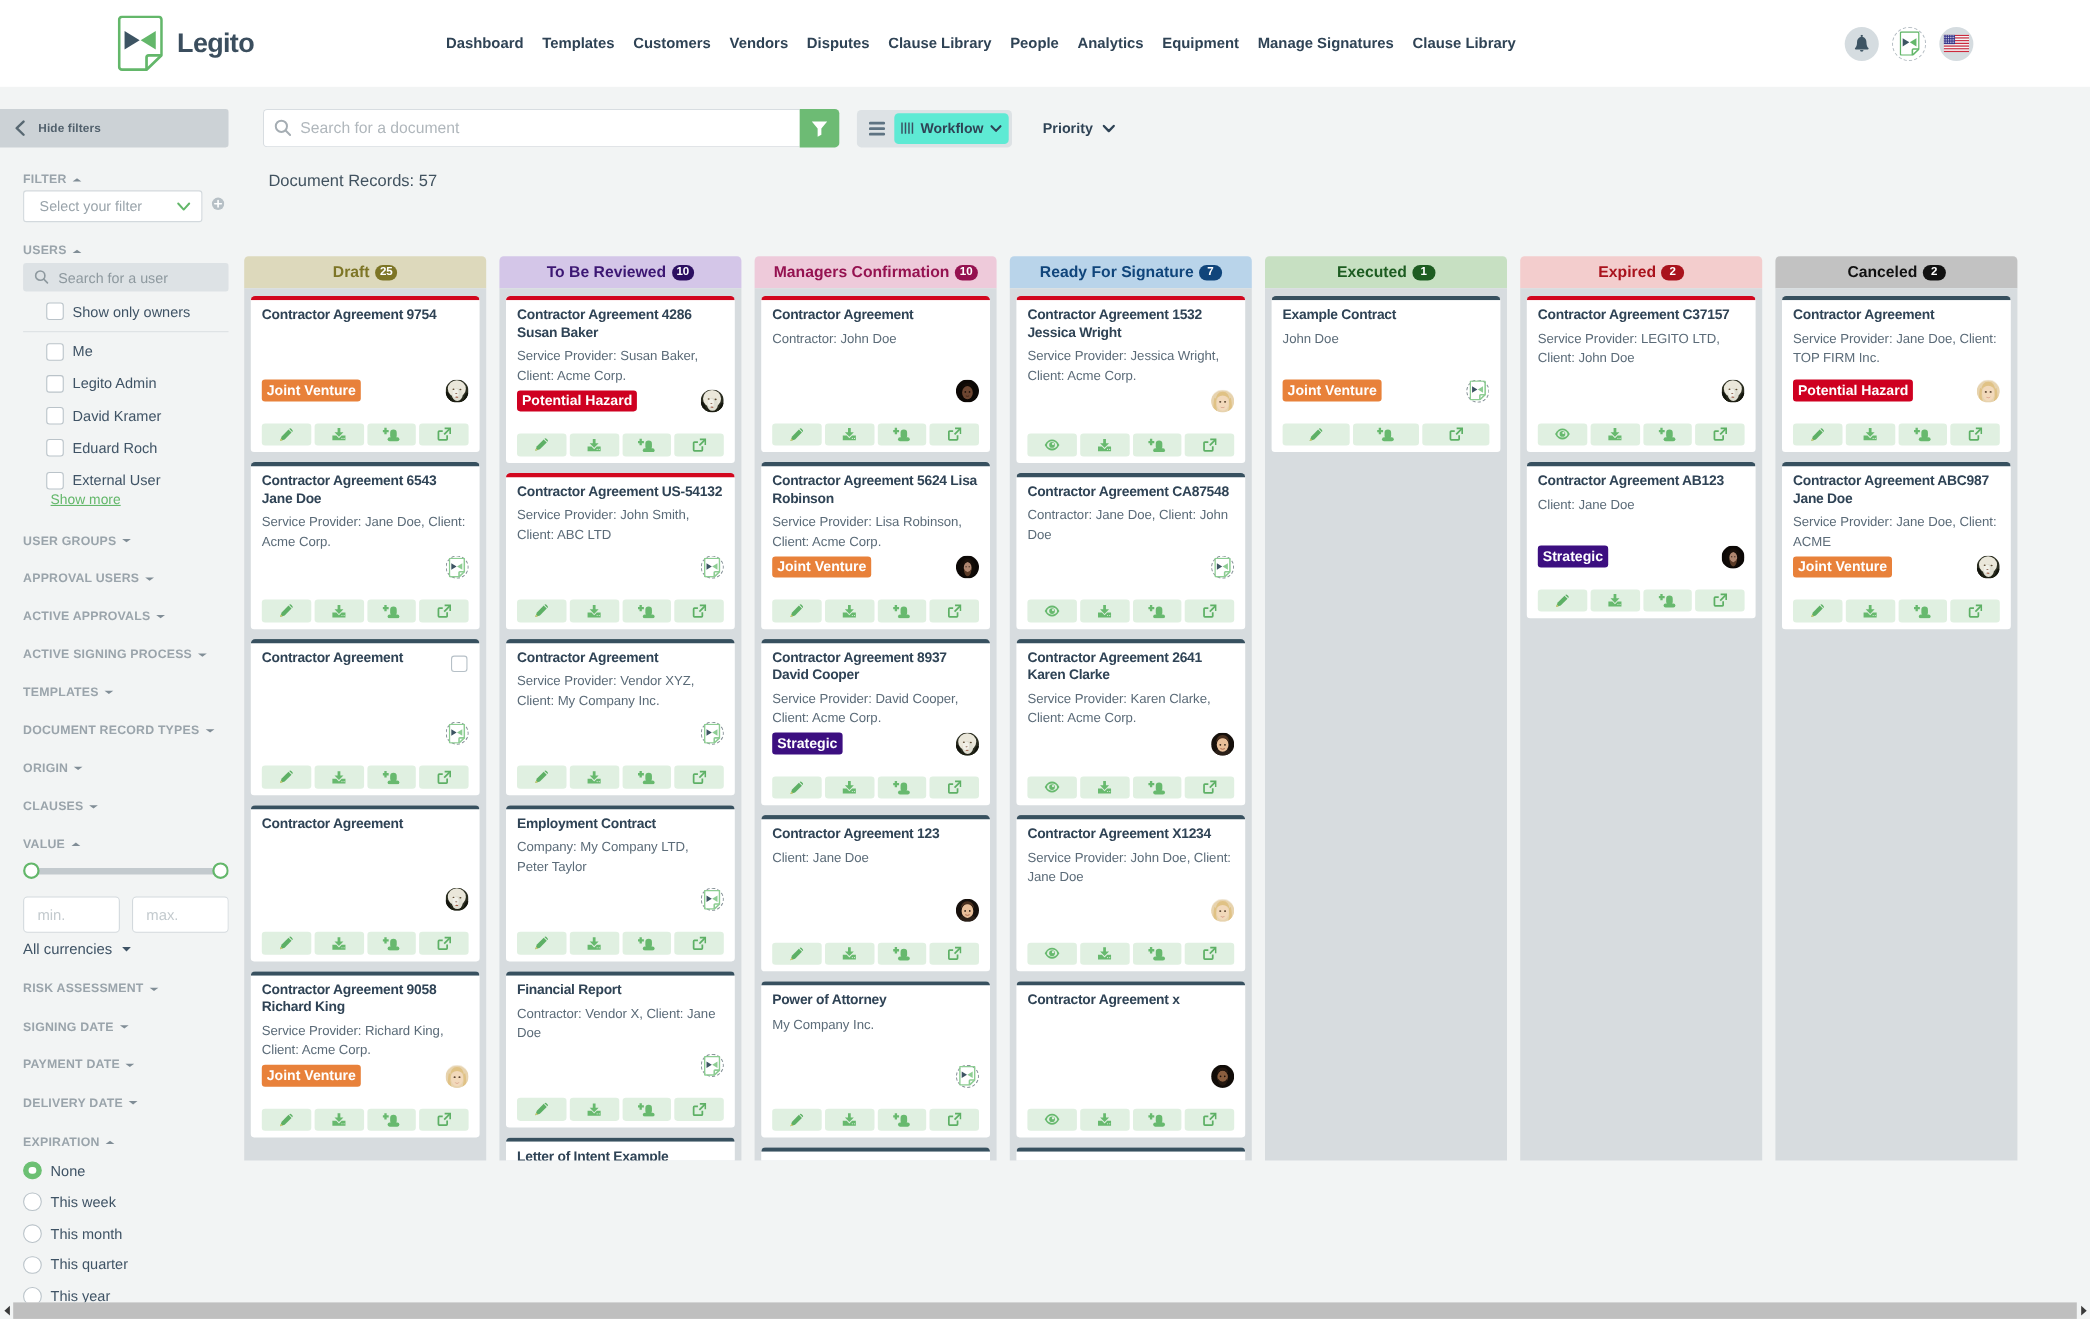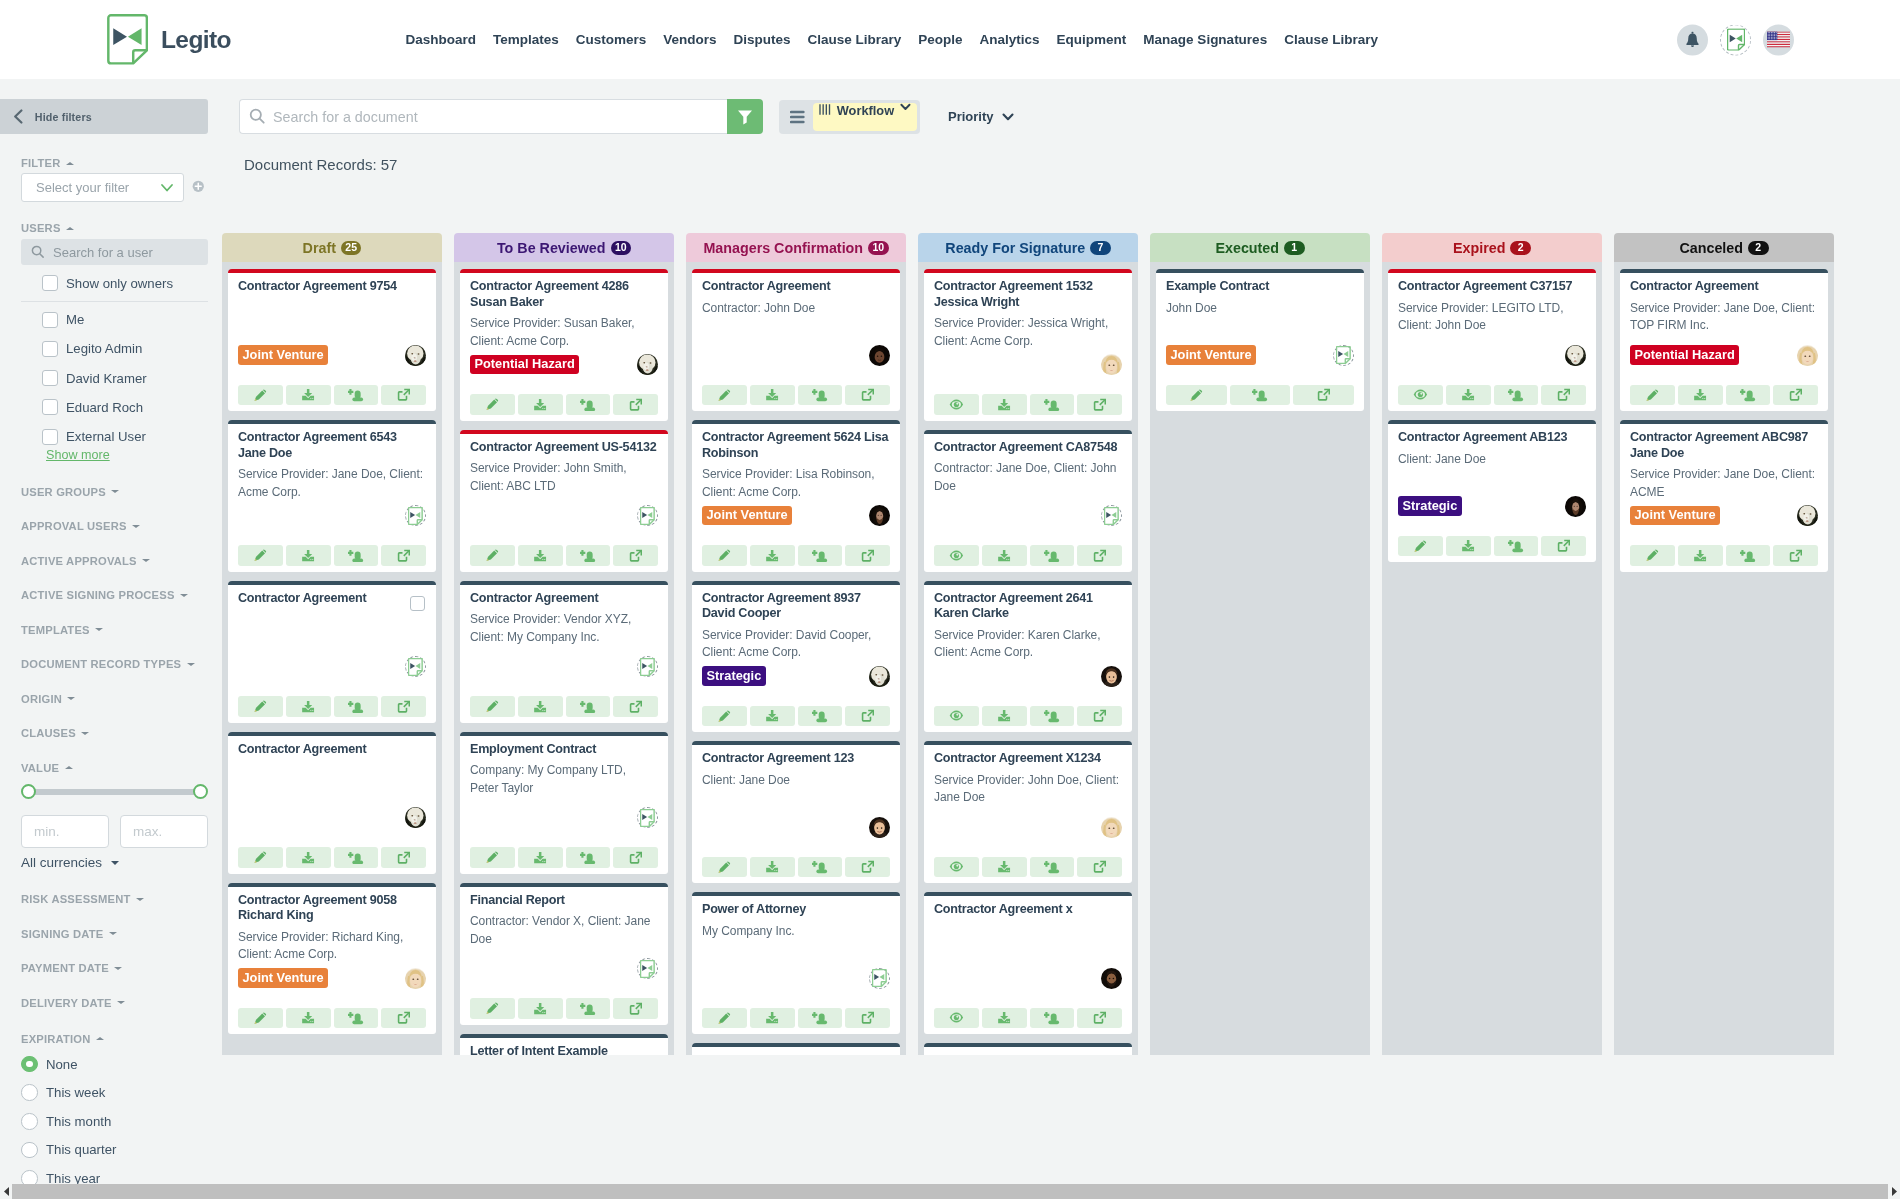--- a/index.html
+++ b/index.html
@@ -65,21 +65,21 @@
   
   .main { flex: 1; position: relative; overflow: hidden; background: #f2f4f4; }
   .toolbar { height: 35px; display: flex; align-items: center; padding-left: 31px; position: relative; margin-top: 20px; }
   .searchbox { width: 488px; height: 35px; background: #fff; border: 1px solid #d8dde1; border-right: none;
                border-radius: 4px 0 0 4px; display: flex; align-items: center; padding-left: 9px; gap: 7px; }
   .searchbox span { font-size: 14.3px; color: #b0b7bc; }
   .filter-btn { width: 36px; height: 35px; background: #6dbb74; border-radius: 0 4px 4px 0;
                 display: flex; align-items: center; justify-content: center; cursor: pointer; }
   .viewtoggle { margin-left: 16px; height: 34px; background: #dde2e5; border-radius: 4px; display: flex; align-items: center; padding: 3px; }
   .vt-list { width: 31px; height: 28px; display: flex; align-items: center; justify-content: center; cursor: pointer; }
-  .vt-board { height: 28px; width: 104px; background: #fef9c3; border-radius: 4px; display: flex; gap: 6px; padding: 0 6px; cursor: pointer; }
+  .vt-board { height: 28px; width: 104px; background: #5eead4; border-radius: 4px; display: flex; align-items: center; gap: 6px; padding: 0 6px; cursor: pointer; }
   .vt-board .lbl { font-size: 12.8px; font-weight: bold; color: #2f4355; }
   .priority { margin-left: 28px; display: flex; align-items: center; gap: 8px; cursor: pointer; }
   .priority .lbl { font-size: 13px; font-weight: bold; color: #2f4355; }
   .tb-right { position: absolute; right: 18px; display: flex; align-items: center; gap: 7px; }
   .btn-green { height: 35px; background: #6dbb74; border-radius: 4px; color: #fff; font-size: 14px; font-weight: bold;
                display: flex; align-items: center; padding: 0 15.5px; cursor: pointer; gap: 9px; border: none;
                font-family: "Liberation Sans", sans-serif; }
   .btn-trash { width: 36px; height: 35px; background: #fff; border: 1px solid #8ecb94; border-radius: 4px;
                display: flex; align-items: center; justify-content: center; cursor: pointer; }
   .doccount { font-size: 15px; color: #41525f; margin: 22px 0 0 36px; }

